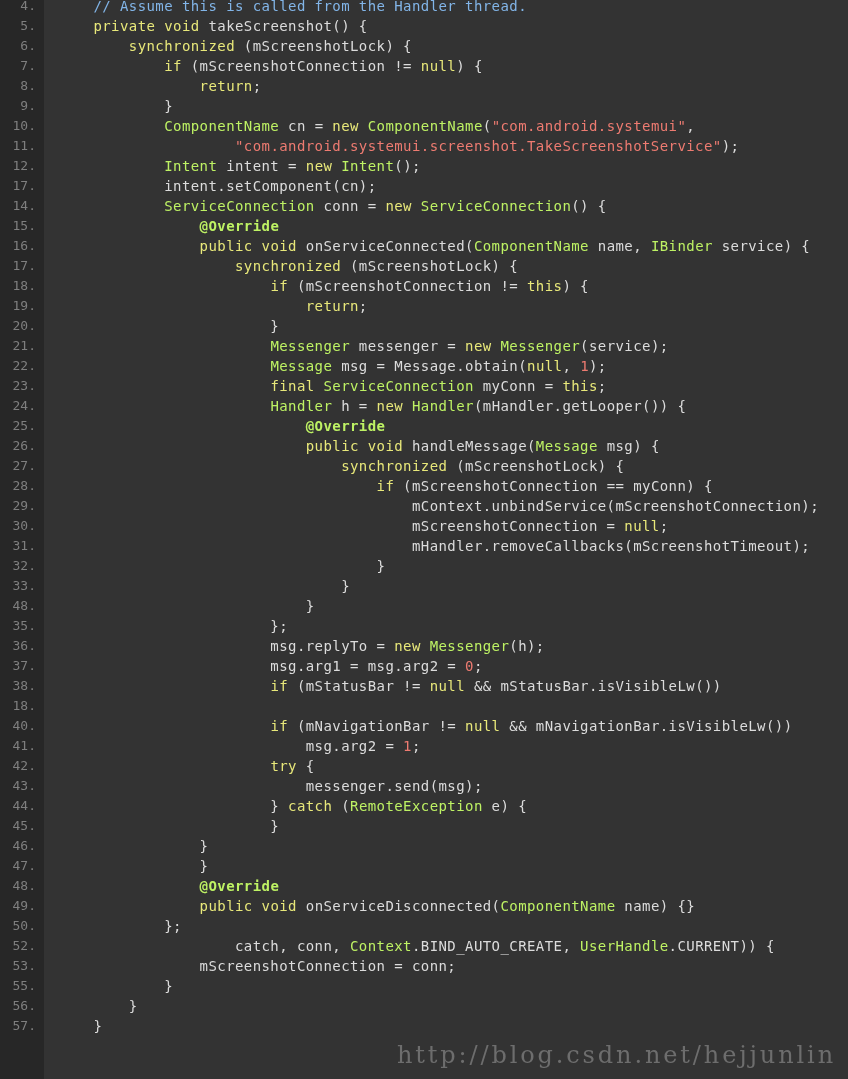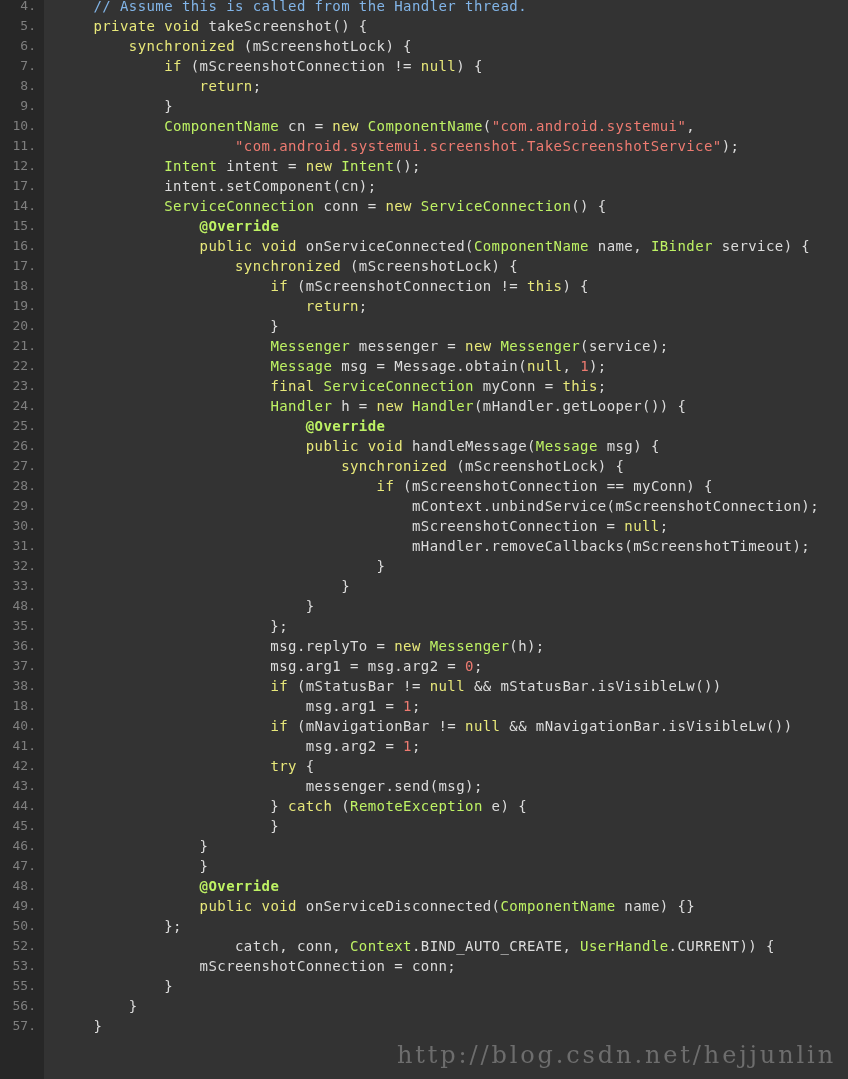--- a/index.html
+++ b/index.html
@@ -117,21 +117,21 @@
       <div class="row"><span class="lnum">29.</span><span class="code"><span class="t-plain">                                        mContext.unbindService(mScreenshotConnection);</span></span></div>
       <div class="row"><span class="lnum">30.</span><span class="code"><span class="t-plain">                                        mScreenshotConnection = </span><span class="t-kw">null</span><span class="t-plain">;</span></span></div>
       <div class="row"><span class="lnum">31.</span><span class="code"><span class="t-plain">                                        mHandler.removeCallbacks(mScreenshotTimeout);</span></span></div>
       <div class="row"><span class="lnum">32.</span><span class="code"><span class="t-plain">                                    }</span></span></div>
       <div class="row"><span class="lnum">33.</span><span class="code"><span class="t-plain">                                }</span></span></div>
       <div class="row"><span class="lnum">48.</span><span class="code"><span class="t-plain">                            }</span></span></div>
       <div class="row"><span class="lnum">35.</span><span class="code"><span class="t-plain">                        };</span></span></div>
       <div class="row"><span class="lnum">36.</span><span class="code"><span class="t-plain">                        msg.replyTo = </span><span class="t-kw">new</span><span class="t-plain"> </span><span class="t-type">Messenger</span><span class="t-plain">(h);</span></span></div>
       <div class="row"><span class="lnum">37.</span><span class="code"><span class="t-plain">                        msg.arg1 = msg.arg2 = </span><span class="t-num">0</span><span class="t-plain">;</span></span></div>
       <div class="row"><span class="lnum">38.</span><span class="code"><span class="t-plain">                        </span><span class="t-kw">if</span><span class="t-plain"> (mStatusBar != </span><span class="t-kw">null</span><span class="t-plain"> &amp;&amp; mStatusBar.isVisibleLw())</span></span></div>
-      <div class="row"><span class="lnum">18.</span><span class="code"><span class="t-plain">                            msg.arg1 = </span><span class="t-num">1</span><span class="t-plain">;</span></span></div>
+      <div class="row"><span class="lnum">18.</span></div>
       <div class="row"><span class="lnum">40.</span><span class="code"><span class="t-plain">                        </span><span class="t-kw">if</span><span class="t-plain"> (mNavigationBar != </span><span class="t-kw">null</span><span class="t-plain"> &amp;&amp; mNavigationBar.isVisibleLw())</span></span></div>
       <div class="row"><span class="lnum">41.</span><span class="code"><span class="t-plain">                            msg.arg2 = </span><span class="t-num">1</span><span class="t-plain">;</span></span></div>
       <div class="row"><span class="lnum">42.</span><span class="code"><span class="t-plain">                        </span><span class="t-kw">try</span><span class="t-plain"> {</span></span></div>
       <div class="row"><span class="lnum">43.</span><span class="code"><span class="t-plain">                            messenger.send(msg);</span></span></div>
       <div class="row"><span class="lnum">44.</span><span class="code"><span class="t-plain">                        } </span><span class="t-kw">catch</span><span class="t-plain"> (</span><span class="t-type">RemoteException</span><span class="t-plain"> e) {</span></span></div>
       <div class="row"><span class="lnum">45.</span><span class="code"><span class="t-plain">                        }</span></span></div>
       <div class="row"><span class="lnum">46.</span><span class="code"><span class="t-plain">                }</span></span></div>
       <div class="row"><span class="lnum">47.</span><span class="code"><span class="t-plain">                }</span></span></div>
       <div class="row"><span class="lnum">48.</span><span class="code"><span class="t-plain">                </span><span class="t-anno">@Override</span></span></div>
       <div class="row"><span class="lnum">49.</span><span class="code"><span class="t-plain">                </span><span class="t-kw">public void</span><span class="t-plain"> onServiceDisconnected(</span><span class="t-type">ComponentName</span><span class="t-plain"> name) {}</span></span></div>

